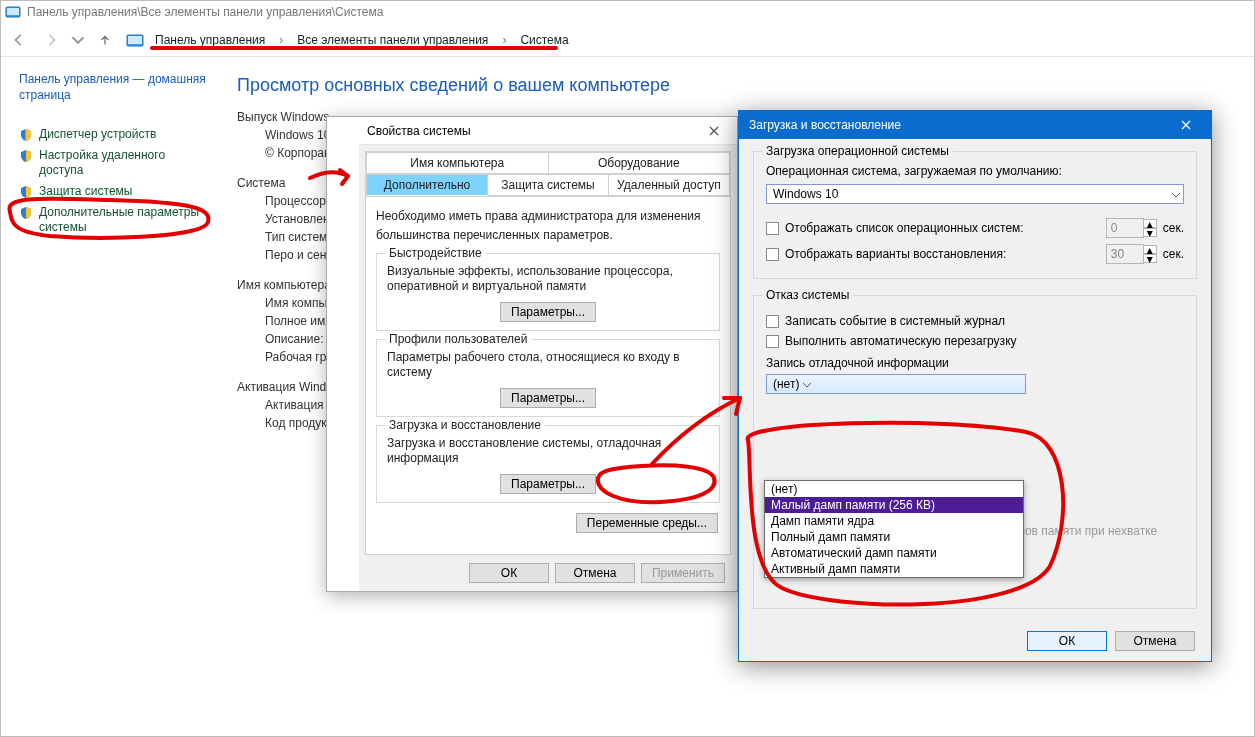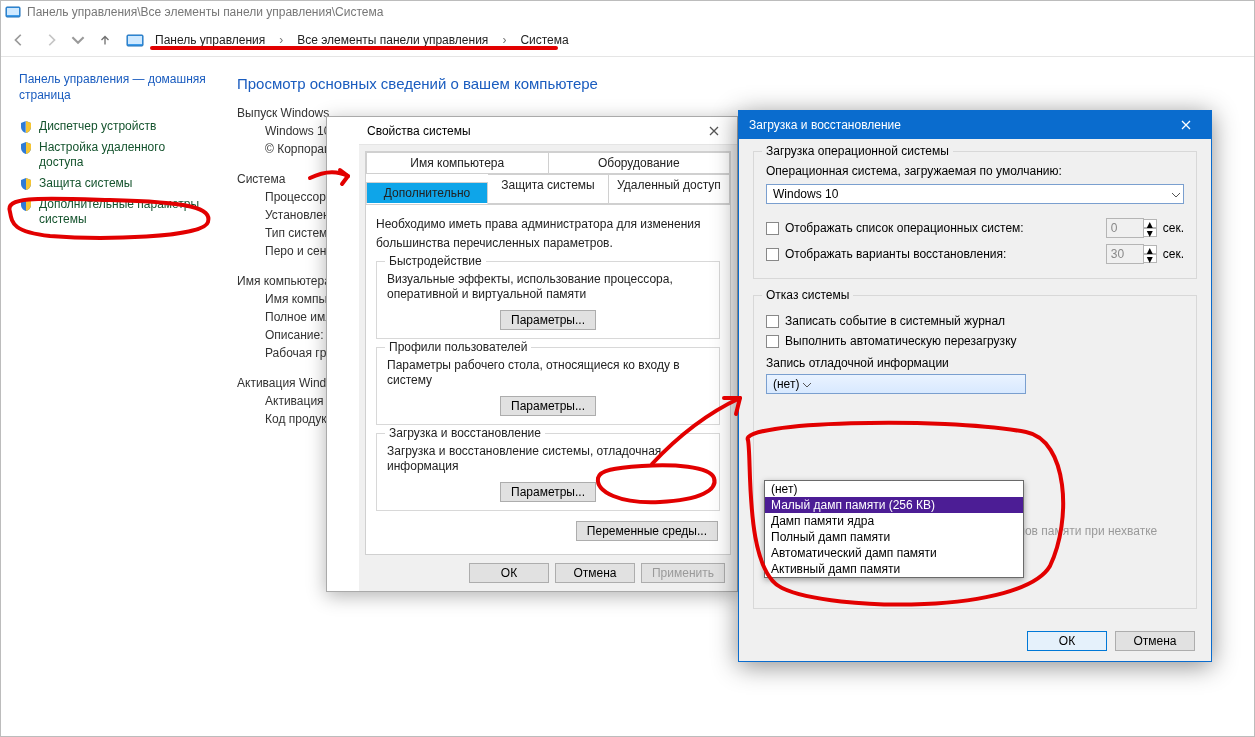--- a/index.html
+++ b/index.html
@@ -14,40 +14,40 @@
 
   .cp-nav { height: 34px; display: flex; align-items: center; padding: 0 6px; gap: 8px; border-bottom: 1px solid #e5e5e5; }
   .nav-arrow { width: 24px; height: 24px; display: flex; align-items: center; justify-content: center; color: #999; border-radius: 3px; }
   .nav-arrow svg { width: 14px; height: 14px; }
   .addr-icon { width: 20px; height: 20px; }
   .crumb { color: #222; padding: 2px 2px; }
   .crumb-sep { color: #777; padding: 0 4px; }
   .cp-body { display: flex; height: calc(100% - 56px); }
 
   .cp-sidebar { width: 220px; padding: 14px 12px 0 18px; }
-  .side-home { color: #1a5cbf; margin-bottom: 16px; line-height: 16px; }
+  .side-home { color: #1a5cbf; margin-bottom: 24px; line-height: 16px; }
   .side-link { display: flex; align-items: flex-start; gap: 6px; color: #14532d; margin: 6px 0; line-height: 15px; }
   .shield { width: 14px; height: 14px; margin-top: 1px; flex-shrink: 0; }
 
   .cp-content { flex: 1; padding: 18px 20px 0 16px; }
-  .cp-heading { color: #1a5cbf; font-size: 15px; margin-bottom: 14px; }
+  .cp-heading { color: #1a5cbf; font-size: 18px; margin-bottom: 14px; }
   .sec-label { color: #333; margin: 6px 0 4px; }
   .sec-indent { margin-left: 28px; color: #333; }
   .sec-indent div { margin: 4px 0; }
 
   
   .sysprops { position: absolute; left: 326px; top: 116px; width: 412px; height: 476px; background: #fff; border: 1px solid #aaa; box-shadow: 0 4px 18px rgba(0,0,0,.3); padding-left: 32px; }
   .sp-title { height: 28px; background: #fff; display: flex; align-items: center; padding: 0 8px; justify-content: space-between; border-bottom: 1px solid #e5e5e5; }
   .sp-close { width: 30px; height: 20px; display: flex; align-items: center; justify-content: center; color: #444; }
   .sp-body { background: #f0f0f0; padding: 6px 6px 6px 6px; height: calc(100% - 28px); display: flex; flex-direction: column; }
   .sp-tabs-wrap { background:#fff; border:1px solid #d0d0d0; border-bottom:none; }
   .sp-tabs-row { display: flex; }
   .sp-tabs-row .tab { flex: 1; text-align: center; padding: 3px 0; border: 1px solid #d0d0d0; border-left: none; background:#fff; color:#222; }
   .sp-tabs-row .tab:first-child { border-left: 1px solid #d0d0d0; }
-  .sp-tabs-row .tab.active { background:#0ea5e9; border-bottom-color:#fff; position:relative; z-index:2;margin-top:8px; }
+  .sp-tabs-row .tab.active { background:#7dd3fc; border-bottom-color:#fff; position:relative; z-index:2; }
   .sp-tabbody { background:#fff; border:1px solid #d0d0d0; padding:10px 10px 6px 10px; flex:1; display:flex; flex-direction:column; gap:8px; }
   .sp-note { color:#222; line-height:19px; }
   .groupbox { border:1px solid #d8d8d8; padding:10px 10px 8px 10px; position:relative; }
   .groupbox .gb-title { position:absolute; top:-8px; left:8px; background:#fff; padding:0 4px; color:#222; }
   .gb-desc { color:#222; margin-bottom:8px; line-height:15px; }
   .gb-btnrow { display:flex; justify-content:center; }
   .btn { background:#e1e1e1; border:1px solid #adadad; padding:2px 10px; min-width:80px; text-align:center; }
   .sp-bottom { padding:8px 6px 2px; display:flex; justify-content:flex-end; gap:6px; }
   .sp-envrow { display:flex; justify-content:flex-end; padding:2px 2px 0 0; }
 

